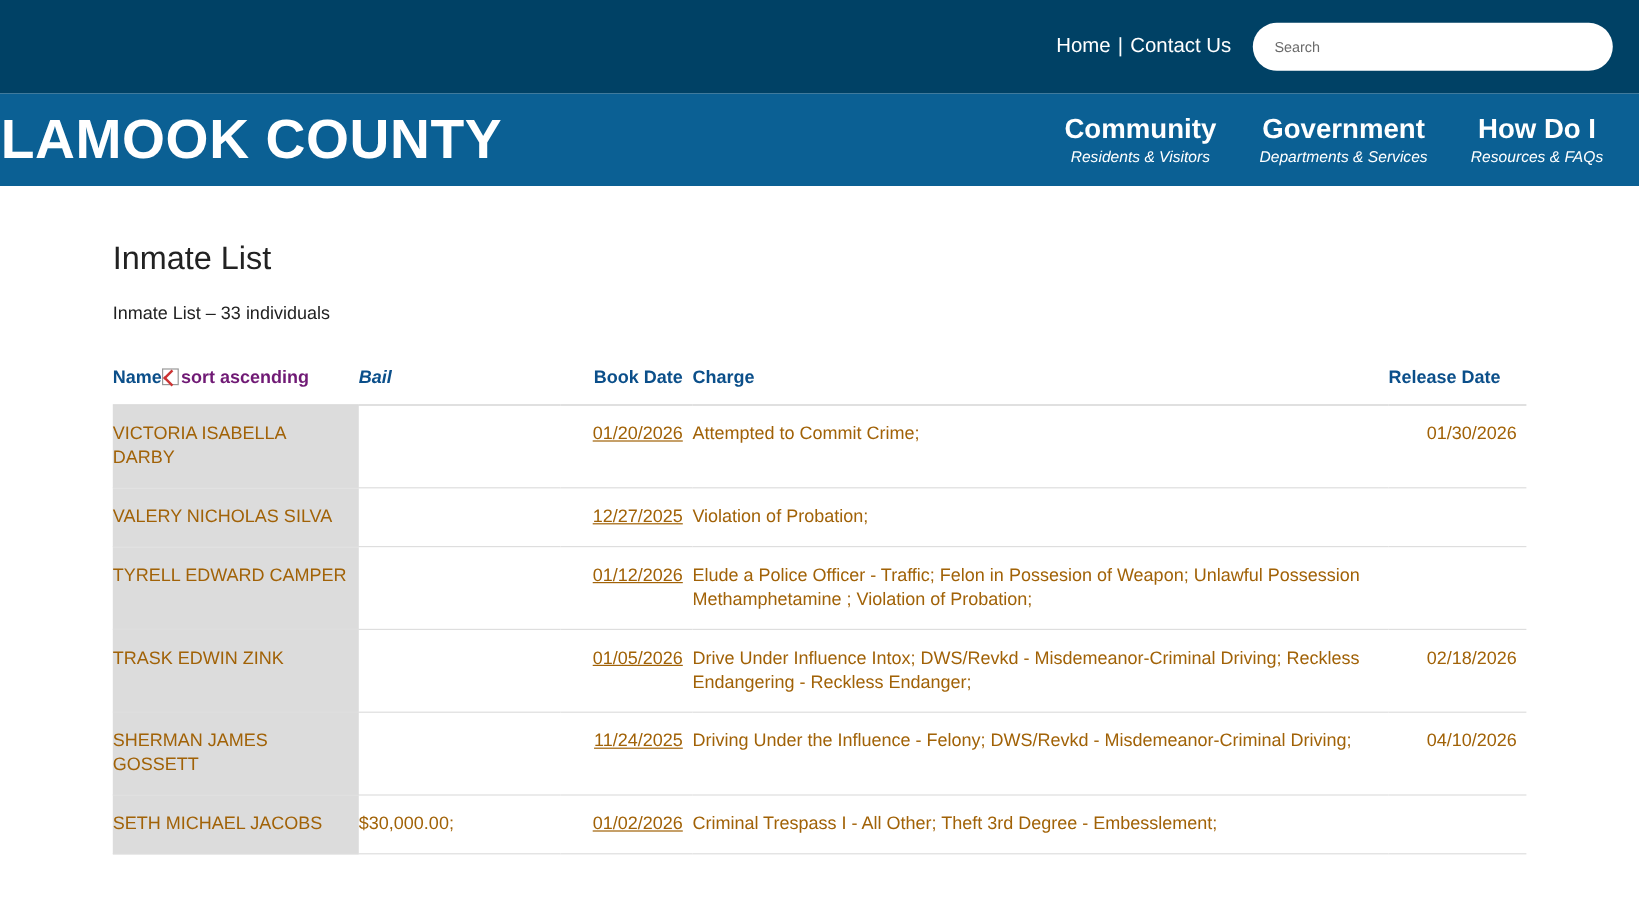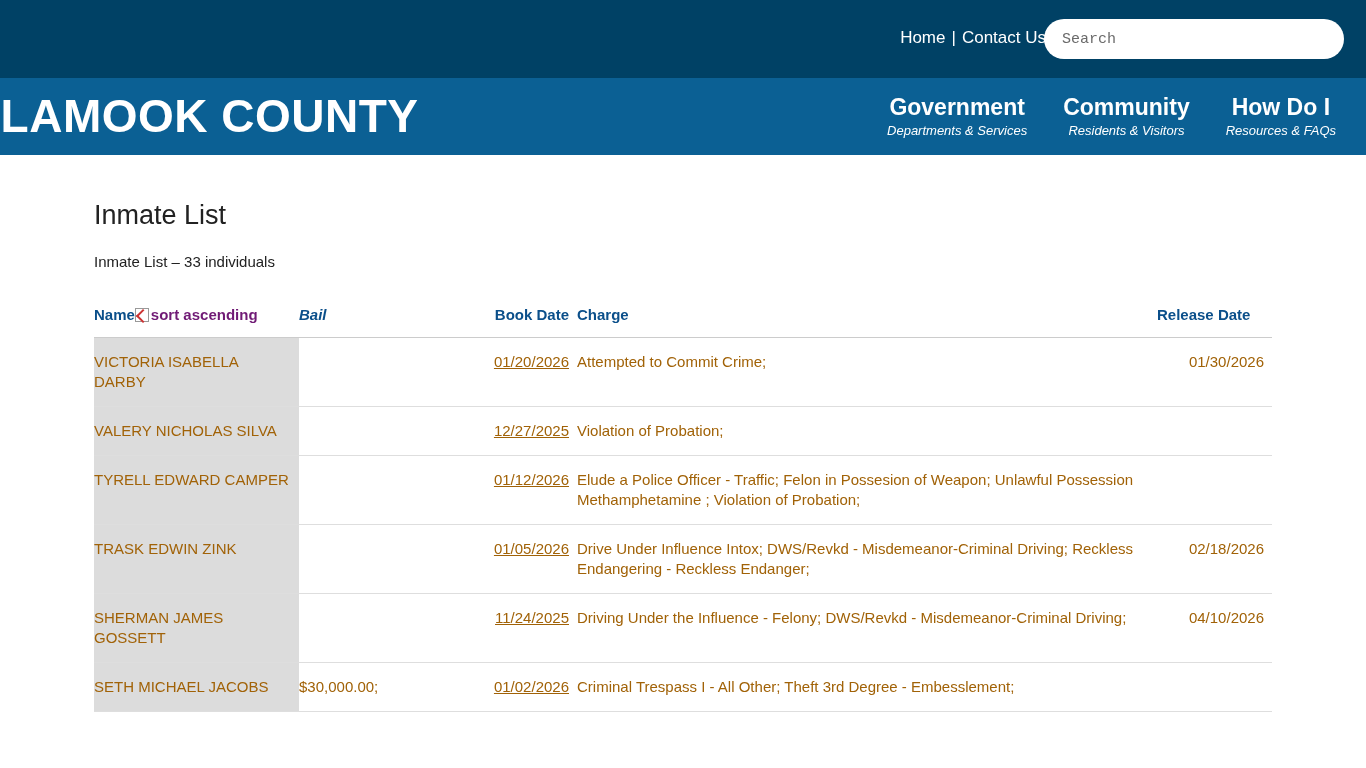--- a/index.html
+++ b/index.html
@@ -12,21 +12,21 @@
   }
 
   
   .topbar {
     height: 78px;
     background: #004165;
     position: relative;
   }
   .top-links {
     position: absolute;
-    right: 320px;
+    right: 340px;
     top: 28px;
     color: #ffffff;
     font-size: 17px;
     white-space: nowrap;
   }
   .top-links a {
     color: #ffffff;
     text-decoration: none;
   }
   .top-links .sep {
@@ -44,23 +44,23 @@
     display: flex;
     align-items: center;
   }
   .search-input {
     border: 0;
     outline: 0;
     background: transparent;
     width: 100%;
     height: 100%;
     padding: 0 18px;
-    font-size: 15px;
+    font-size: 12px;
     color: #333;
-    font-family: Liberation Mono, monospace;
+    font-family: Liberation Sans, sans-serif;
     border-radius: 20px;
   }
   .search-input::placeholder { color: #6b6b6b; }
 
   
   .brandbar {
     height: 77px;
     background: #0b6094;
     position: relative;
     overflow: hidden;
@@ -192,26 +192,26 @@
   </div>
   <div class="search-wrap">
     <input class="search-input" type="text" placeholder="Search" style="">
   </div>
 </div>
 
 <div class="brandbar">
   <div class="site-title">LLAMOOK COUNTY</div>
   <div class="mainnav">
     <div class="navitem">
+      <span class="lbl">Community</span>
+      <span class="sub">Residents &amp; Visitors</span>
+    </div>
+    <div class="navitem">
       <span class="lbl">Government</span>
       <span class="sub">Departments &amp; Services</span>
-    </div>
-    <div class="navitem">
-      <span class="lbl">Community</span>
-      <span class="sub">Residents &amp; Visitors</span>
     </div>
     <div class="navitem">
       <span class="lbl">How Do I</span>
       <span class="sub">Resources &amp; FAQs</span>
     </div>
   </div>
 </div>
 
 <div class="content">
   <h1 class="page-title">Inmate List</h1>

